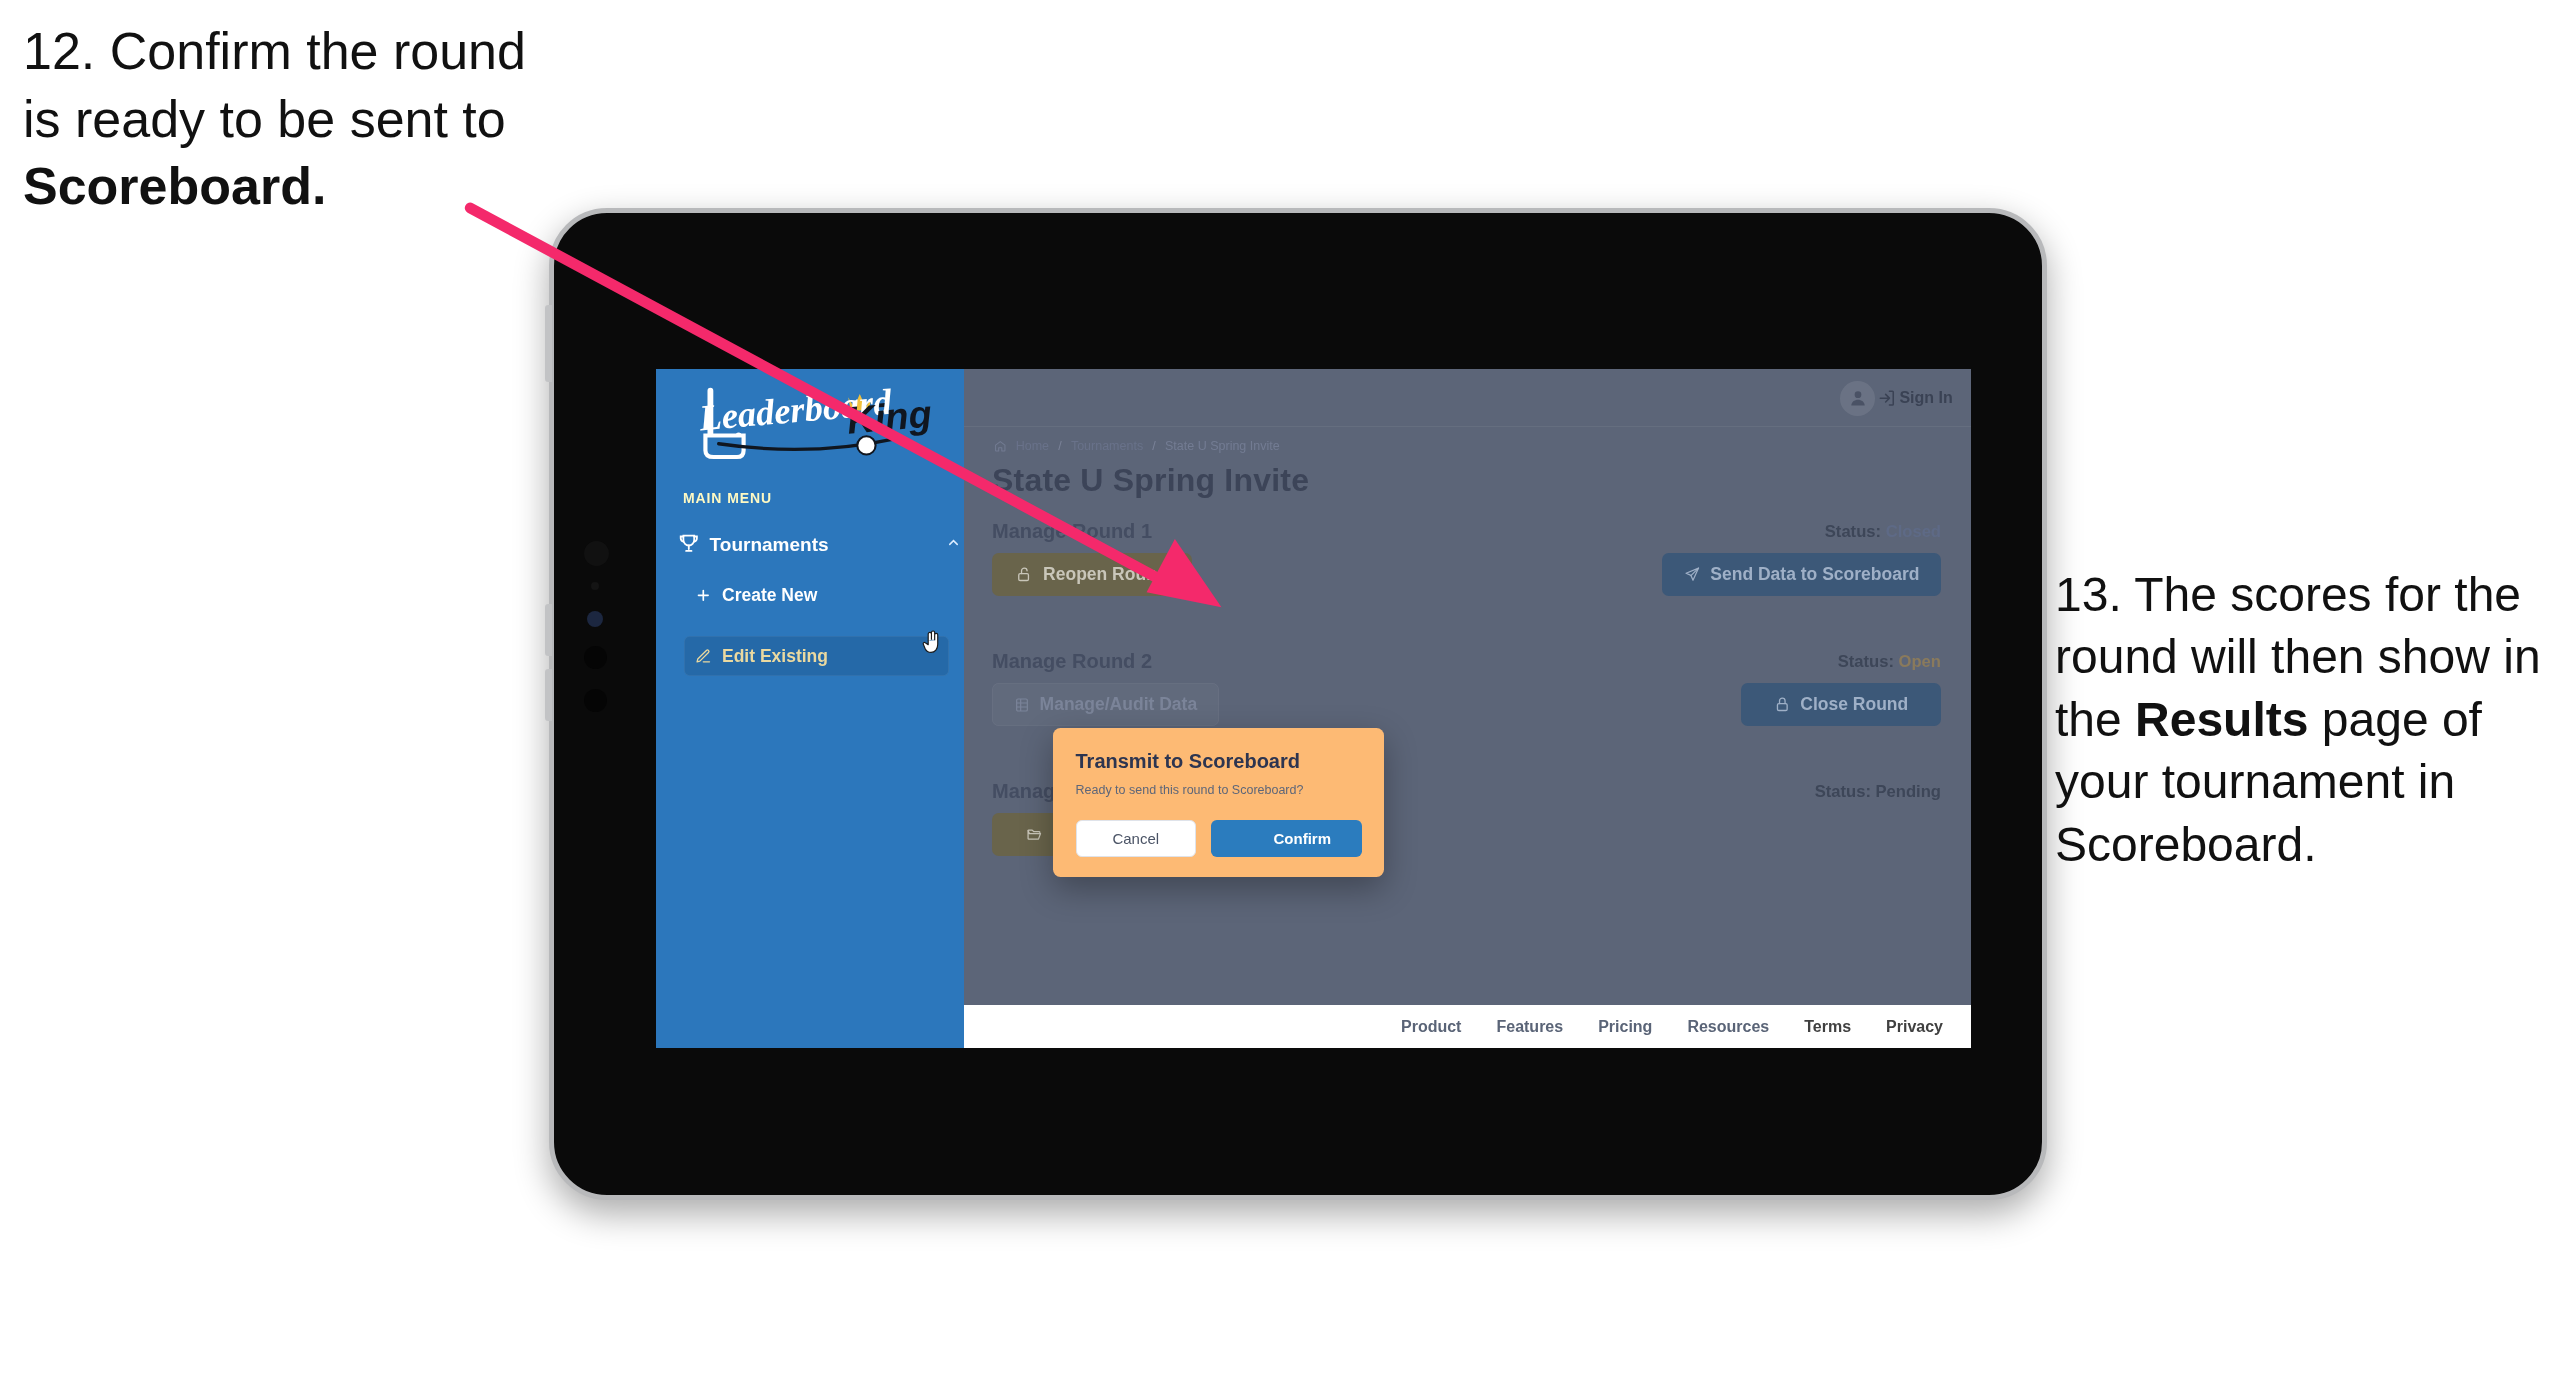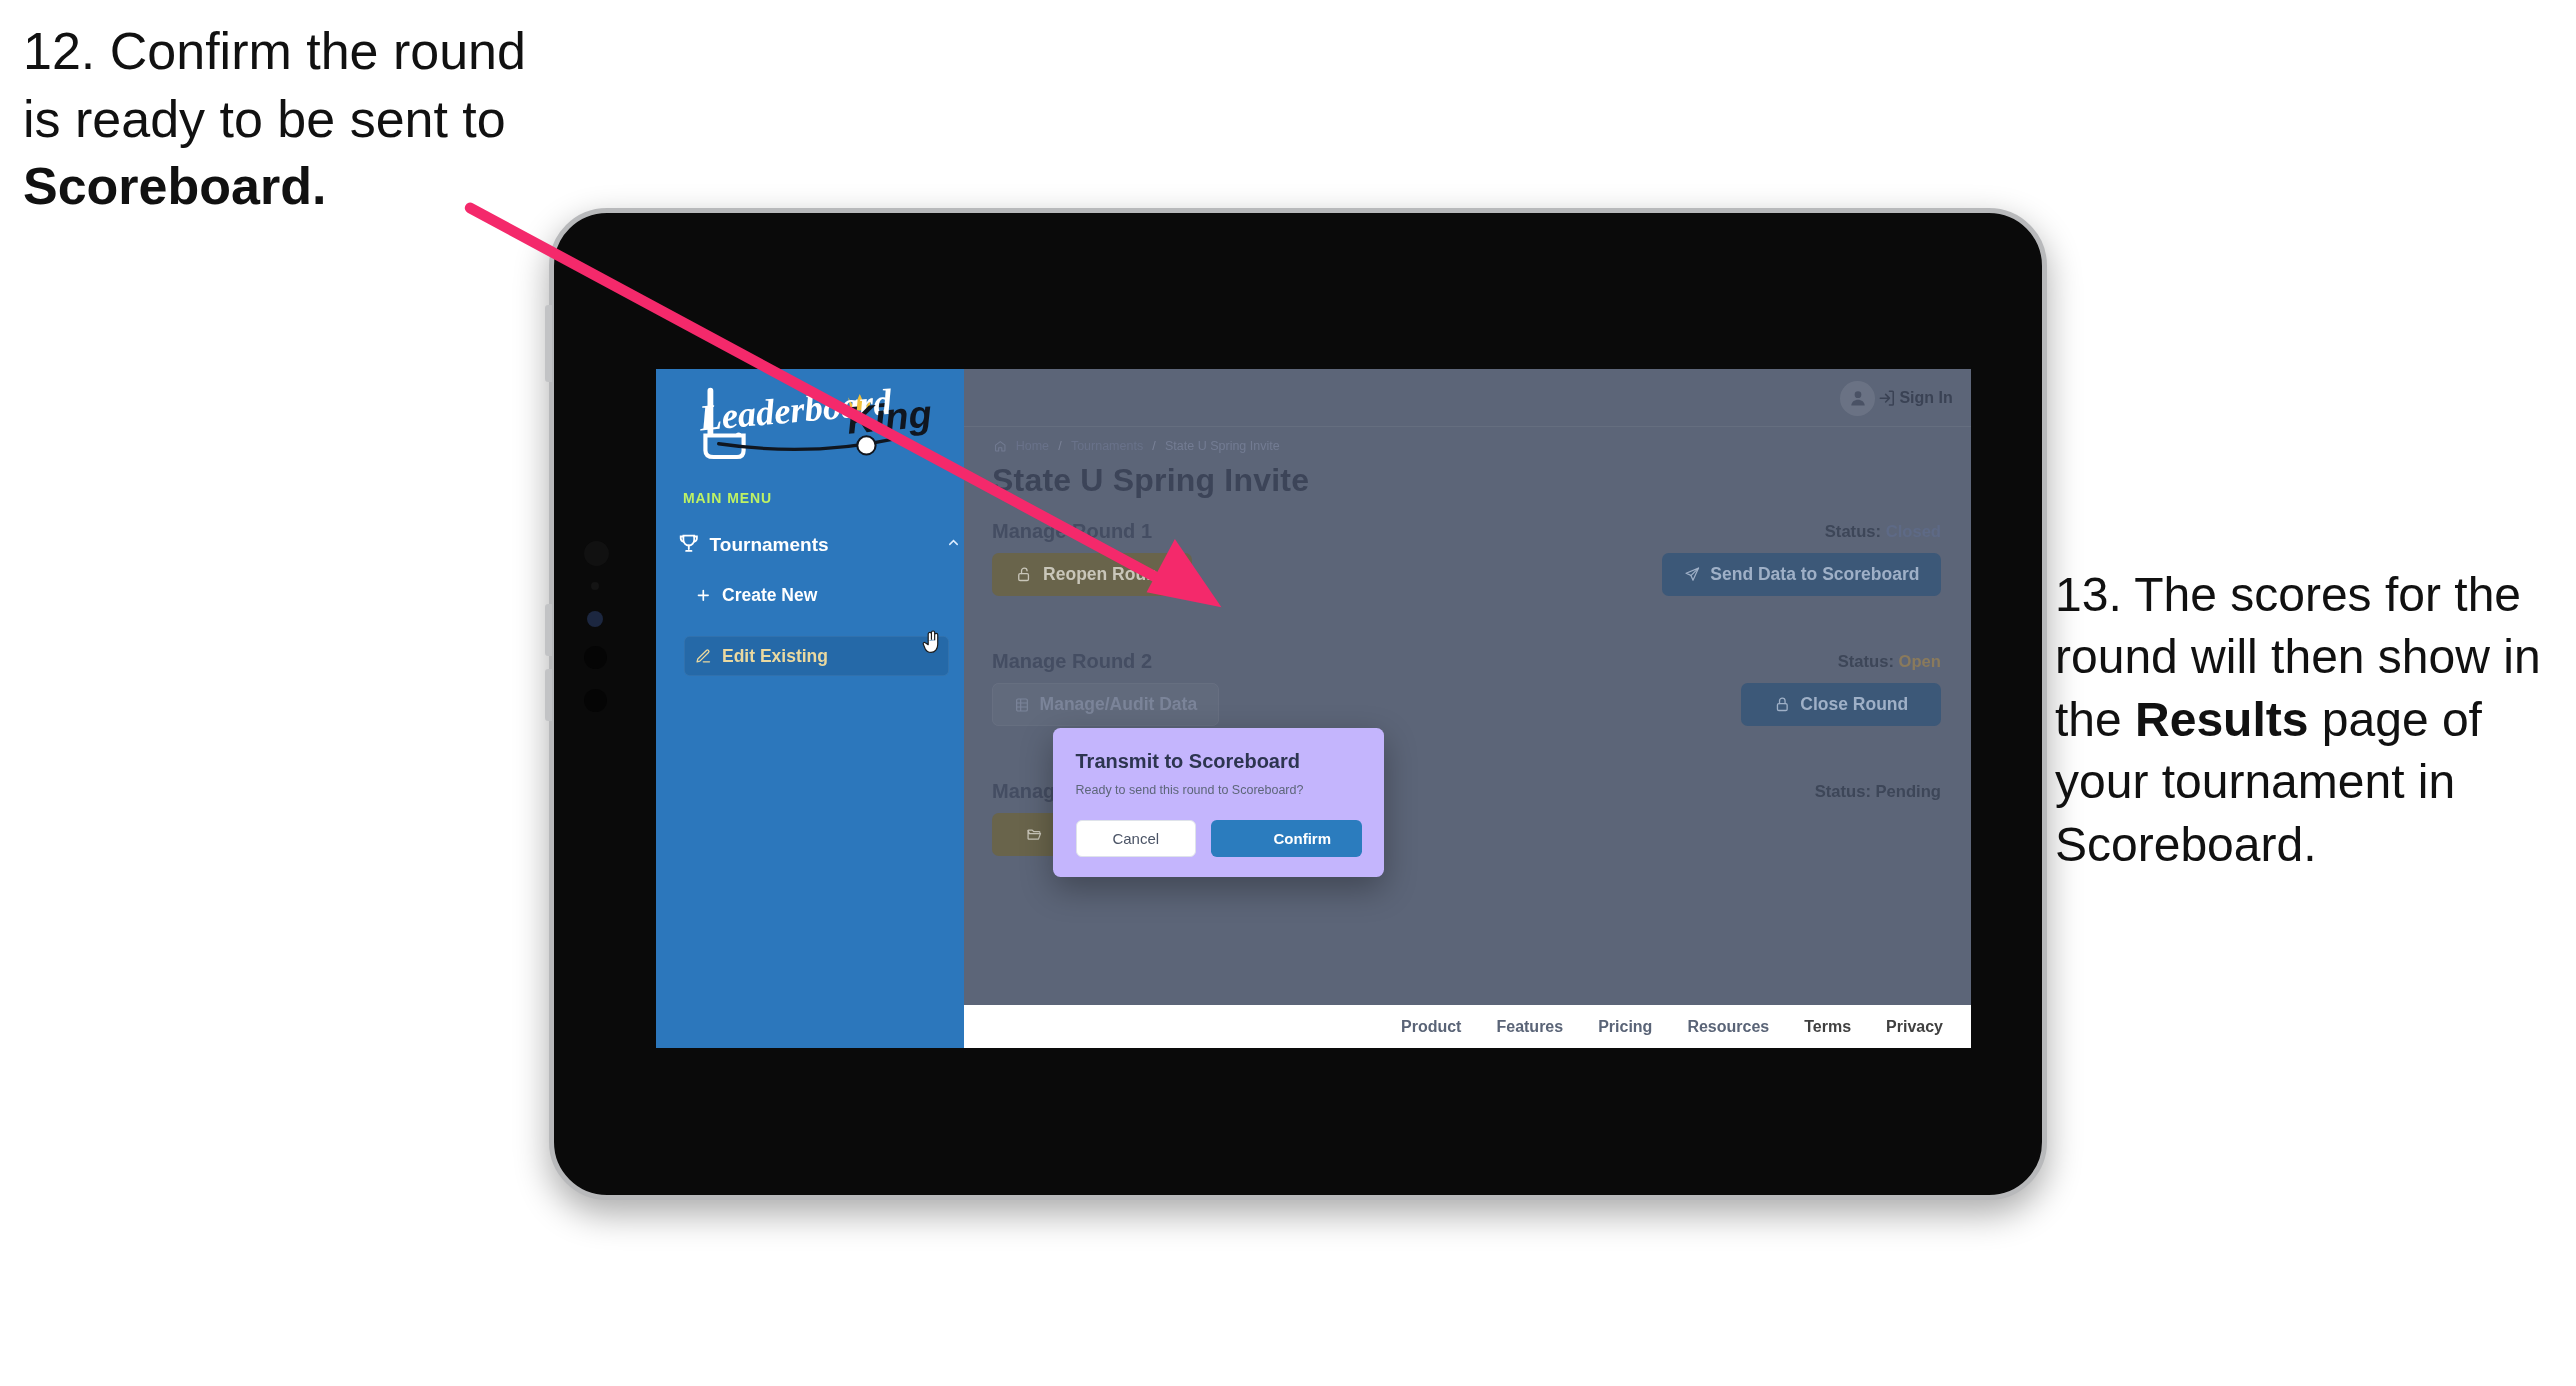--- a/index.html
+++ b/index.html
@@ -48,21 +48,21 @@
     position: absolute; left: 102px; top: 156px;
     width: 1315px; height: 679px;
     background: #5c6578; overflow: hidden;
   }
 
   
   #sidebar { position: absolute; left: 0; top: 0; width: 308px; height: 679px;
              background: #2c77bc; }
   #logo-wrap { position: absolute; left: 0; top: 15px; width: 308px; height: 87px; }
   #logo-svg  { display: block; margin: 0 auto; }
-  .menu-label { position: absolute; left: 27px; top: 121px; color: #bef264;
+  .menu-label { position: absolute; left: 27px; top: 121px; color: #fef9c3;
                 font-size: 14px; font-weight: bold; letter-spacing: 0.9px; }
 
   .nav-item { position: absolute; left: 15px; width: 278px; height: 40px;
               display: flex; align-items: center; border-radius: 5.8px;
               color: #ffffff; font-size: 19px; font-weight: bold; }
   #nav-tournaments { top: 156px; left: 21.6px; width: 275px; }
   #nav-tournaments .nav-ico { width: 32px; }
   #nav-chevron { position: absolute; right: 3.3px; top: 166px; color: #d9ecff; font-size: 15px; }
 
   .subnav { position: absolute; left: 28px; width: 265px; height: 40px;
@@ -119,21 +119,21 @@
 
   
   #footer { position: absolute; left: 0; bottom: 0; width: 1007px; height: 43px;
             background: #ffffff; display: flex; align-items: center;
             justify-content: flex-end; gap: 35px; padding-right: 28px; }
   .foot-link { font-size: 16px; font-weight: bold; color: #5a6477; }
   .foot-link.muted { color: #404040; }
 
   
   #modal { position: absolute; left: 397px; top: 359px; width: 331px;
-           background: #c4b5fd; border-radius: 7.5px; padding: 21.6px 22.5px 20px 22.5px;
+           background: #fdba74; border-radius: 7.5px; padding: 21.6px 22.5px 20px 22.5px;
            box-shadow: 0 11.6px 33px rgba(0,0,0,.30); }
   #modal-title { font-size: 20px; font-weight: bold; color: #2d3550; }
   #modal-body  { margin-top: 10.8px; font-size: 12.5px; color: #5d6679; }
   #modal-actions { margin-top: 23px; display: flex; gap: 15px; }
   #btn-cancel { flex: 1; height: 37px; border-radius: 5.8px; background: #fff;
                 border: 0.8px solid #dfe3ea; color: #4a5365; font-size: 15px;
                 display: flex; align-items: center; justify-content: center; }
   #btn-confirm { flex: 1; height: 37px; border-radius: 5.8px; background: #2b7cbe;
                  color: #fff; font-size: 15px; font-weight: bold;
                  display: flex; align-items: center; justify-content: center; padding-left: 32px; }

